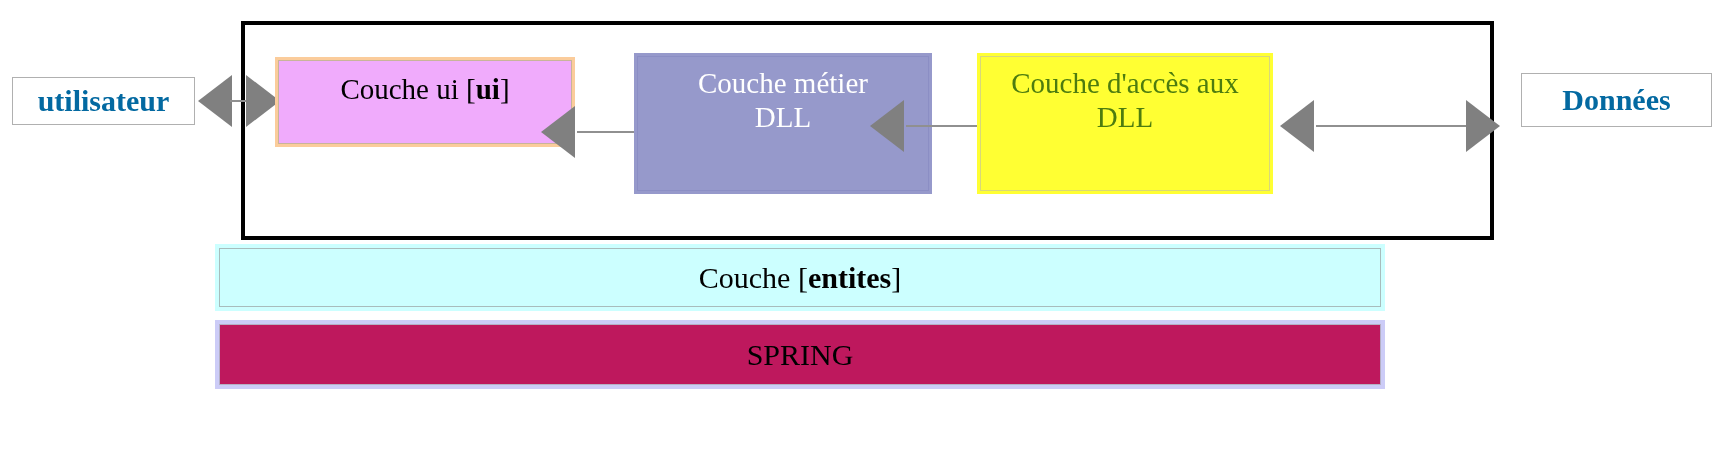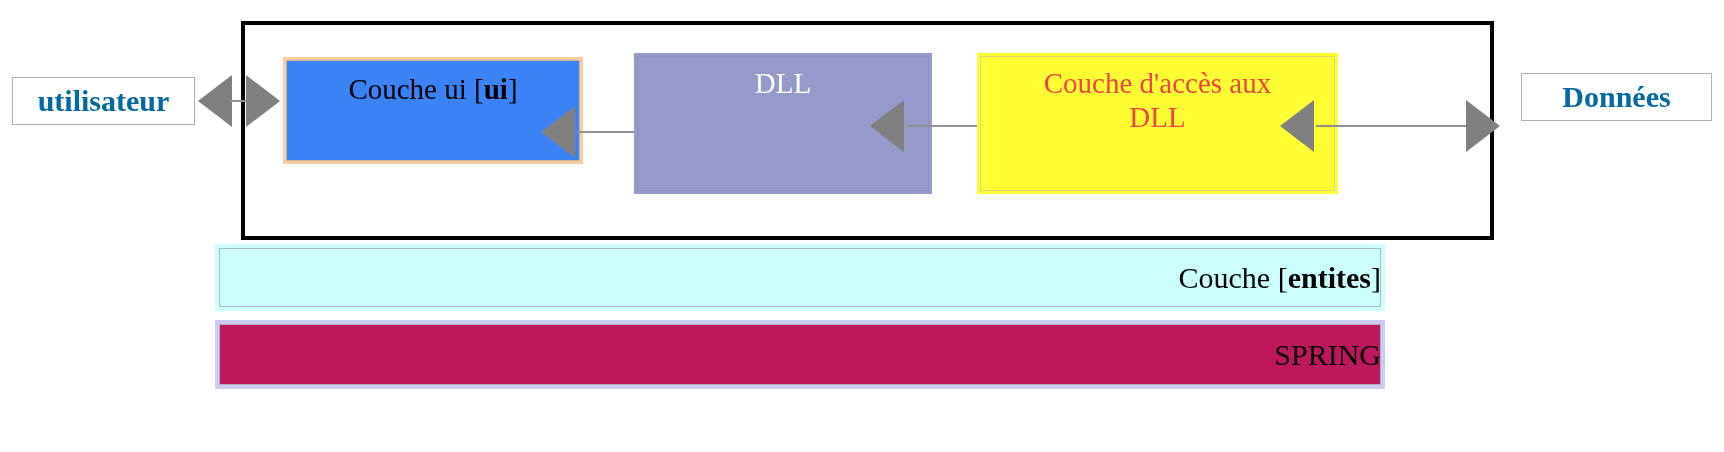--- a/index.html
+++ b/index.html
@@ -44,21 +44,21 @@
   #endpoint-utilisateur {
     left: 12px;
     top: 77px;
     width: 183px;
     height: 48px;
   }
   #endpoint-donnees {
     left: 1521px;
     top: 73px;
     width: 191px;
-    height: 48px;
+    height: 54px;
   }
 
   
   .layer-box {
     position: absolute;
     box-sizing: border-box;
     display: flex;
     flex-direction: column;
     align-items: center;
     justify-content: flex-start;
@@ -67,64 +67,63 @@
     font-size: 29px;
     padding-top: 8px;
   }
   .layer-box .line { display: block; width: 100%; }
   .layer-box b { font-weight: bold; }
 
   #layer-ui {
     left: 275px;
     top: 57px;
     width: 300px;
-    height: 107px;
-    background: #3b82f6;
+    height: 90px;
+    background: #f0abfc;
     border: 3px solid #fbcc9b;
     outline: 1px solid #c8b49a;
     outline-offset: -4px;
     color: #000000;
     justify-content: flex-start;
     padding-top: 12px;
-    margin-left: 8px;
   }
   #layer-metier {
     left: 634px;
     top: 53px;
     width: 298px;
     height: 141px;
     background: #9699cb;
     border: 3px solid #9699cb;
     outline: 1px solid #8b8ec4;
     outline-offset: -4px;
     color: #ffffff;
     padding-top: 10px;
   }
   #layer-dao {
     left: 977px;
     top: 53px;
-    width: 361px;
+    width: 296px;
     height: 141px;
     background: #ffff33;
     border: 3px solid #ffff33;
     outline: 1px solid #d8d87a;
     outline-offset: -4px;
-    color: #ef4444;
+    color: #4d7c0f;
     padding-top: 10px;
   }
 
   
   .stack-bar {
     position: absolute;
     left: 215px;
     width: 1170px;
     box-sizing: border-box;
     display: flex;
     align-items: center;
-    justify-content: flex-end;
+    justify-content: center;
     font-size: 30px;
     color: #000000;
   }
   #bar-entites {
     top: 244px;
     height: 67px;
     background: #ccffff;
     border: 4px solid #ccffff;
     outline: 1px solid #a8bcbc;
     outline-offset: -5px;
@@ -189,20 +188,21 @@
 
 <div class="layer-box" id="layer-ui">
   <span class="line"><span>Couche ui [</span><b>ui</b><span>]</span></span>
 </div>
 
 <div class="arrow arrow-left" id="arrow-ui-in"></div>
 <div class="conn-line" id="arrow-ui-line"></div>
 <div class="arrow arrow-right" id="arrow-metier-in"></div>
 
 <div class="layer-box" id="layer-metier">
+  <span class="line">Couche métier</span>
   <span class="line">DLL</span>
 </div>
 
 <div class="arrow arrow-left" id="arrow-metier-out"></div>
 <div class="conn-line" id="arrow-md-line"></div>
 <div class="arrow arrow-right" id="arrow-dao-in"></div>
 
 <div class="layer-box" id="layer-dao">
   <span class="line">Couche d'accès aux</span>
   <span class="line">DLL</span>

